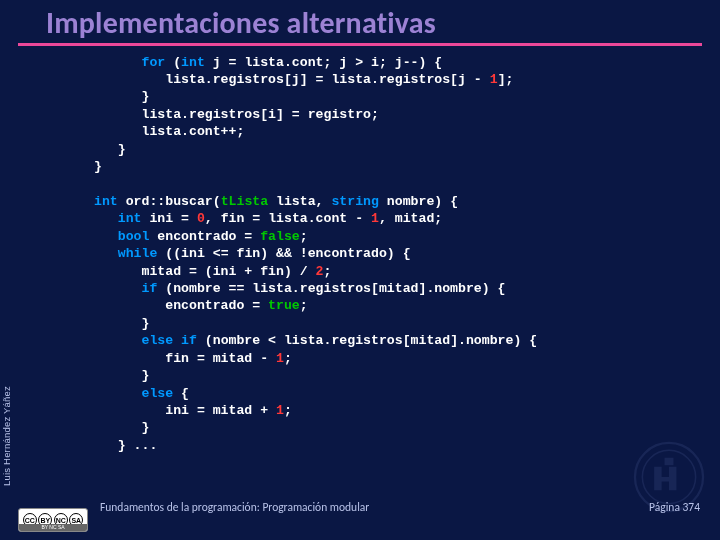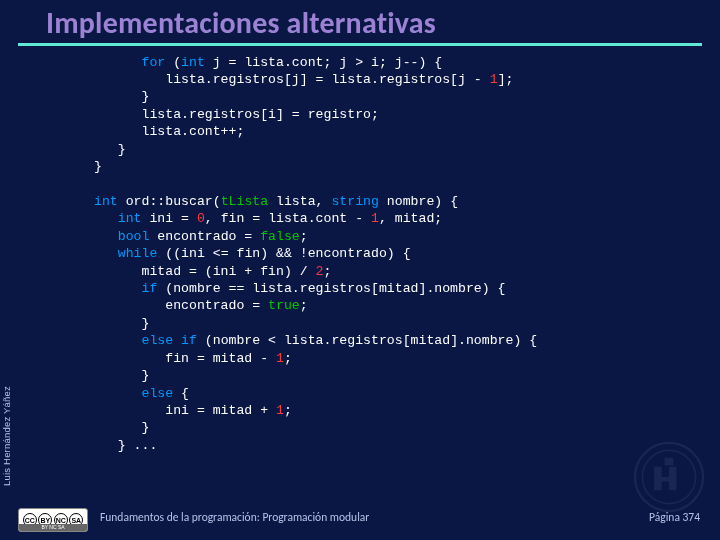--- a/index.html
+++ b/index.html
@@ -10,39 +10,39 @@
     position: relative;
   }
   .slide {
     width: 720px;
     height: 540px;
     position: relative;
     padding: 0;
   }
   .title-wrap {
     padding: 6px 28px 0 28px;
-    border-bottom: 3px solid #5eead4;
+    border-bottom: 3px solid #ec4899;
     margin: 0 18px 6px 18px;
   }
   .title {
     color: #9c82d4;
     font-size: 30px;
     font-weight: 600;
     letter-spacing: 0.2px;
     line-height: 1.15;
     padding-bottom: 2px;
   }
   .code-area {
     padding: 2px 0 0 94px;
     color: #ffffff;
     font-family: "Courier New", Courier, monospace;
     font-size: 13.2px;
     line-height: 1.32;
     white-space: pre;
-    font-weight: normal;
+    font-weight: bold;
   }
   .kw { color: #0099ff; }
   .num { color: #ff3838; }
   .val { color: #00c800; }
   .typ { color: #00c800; }
   .author {
     position: absolute;
     left: 12px;
     bottom: 54px;
     transform: rotate(-90deg);
@@ -87,21 +87,21 @@
     background: #666;
     border-radius: 0 0 2px 2px;
     color: #fff;
     font-size: 5px;
     text-align: center;
     line-height: 7px;
     font-family: Arial, sans-serif;
   }
   .footer {
     position: absolute;
-    bottom: 16px;
+    bottom: 26px;
     left: 100px;
     right: 20px;
     display: flex;
     justify-content: space-between;
     color: #b8c2e8;
     font-size: 11.5px;
     font-family: Calibri, Arial, sans-serif;
   }
   .watermark {
     position: absolute;

